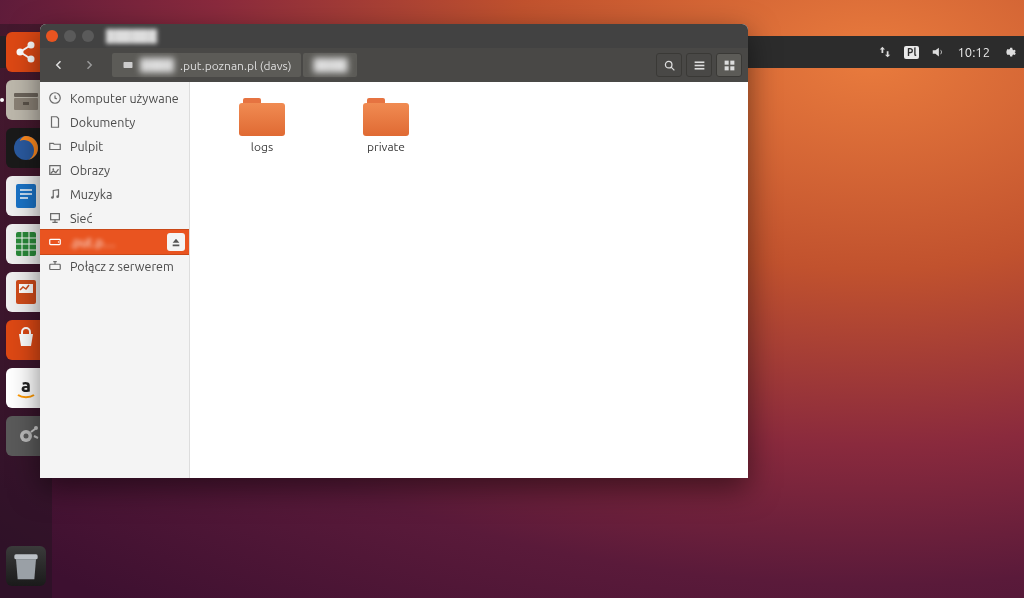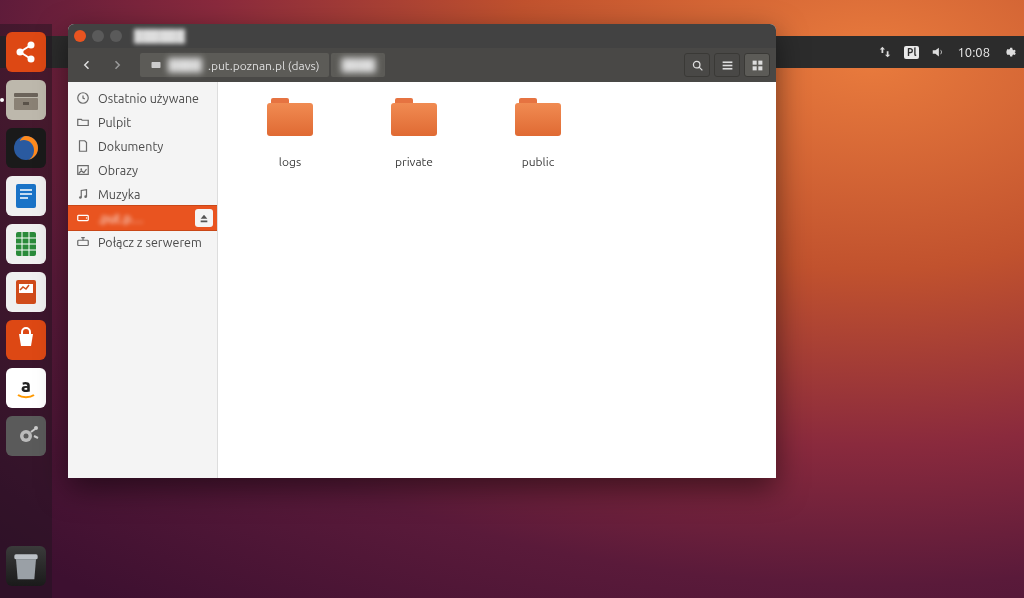--- a/index.html
+++ b/index.html
@@ -45,21 +45,21 @@
   }
   .launcher .trash { margin-top: auto; margin-bottom: 10px; }
   .trash-icon {
     width: 40px; height: 40px; border-radius: 6px;
     background: linear-gradient(#3a3a3a,#1a1a1a);
     display:flex; align-items:center; justify-content:center;
   }
 
   
   .fm-window {
-    position: absolute; top: 24px; left: 68px; width: 708px; height: 454px;
+    position: absolute; top: 24px; left: 40px; width: 708px; height: 454px;
     background: #f7f7f7; box-shadow: 0 10px 30px rgba(0,0,0,0.5);
     border-radius: 6px 6px 0 0;
     display: flex; flex-direction: column; overflow: hidden;
   }
   .fm-titlebar {
     height: 24px; background: #424242; display: flex; align-items: center; padding: 0 6px; gap: 6px;
     color: #ccc; font-size: 12px;
   }
   .wbtn { width: 12px; height: 12px; border-radius: 50%; }
   .wclose { background: #e95420; }
@@ -109,21 +109,21 @@
   }
   .sb-eject svg { width:10px; height:10px; color:#555; }
   .sb-label-blur { filter: blur(2px); }
 
   .fm-content {
     flex:1; background:#fff; padding: 16px 10px;
     display:flex; align-content:flex-start; flex-wrap:wrap; gap: 0px;
   }
   .folder-item {
     width: 124px; display:flex; flex-direction:column; align-items:center;
-    gap:19px; font-size:12px; color:#3a3a3a;
+    gap:4px; font-size:12px; color:#3a3a3a;
   }
   .folder-icon { width: 46px; height: 38px; position: relative; }
   .folder-icon .tab {
     position:absolute; top:0; left:4px; width:18px; height:7px;
     background:#e67341; border-radius: 2px 2px 0 0;
   }
   .folder-icon .body {
     position:absolute; top:5px; left:0; right:0; bottom:0;
     background: linear-gradient(#f08b52,#e06a33);
     border-radius: 3px;
@@ -147,21 +147,21 @@
         </svg>
     </div>
     <div class="indicator">
       <span class="kb-box">Pl</span>
     </div>
     <div class="indicator">
       <svg viewBox="0 0 16 16" width="14" height="14" fill="#ddd">
           <path d="M2 6v4h3l4 3V3L5 6zM11 5a4 4 0 010 6v-1.5a2.5 2.5 0 000-3z"></path>
         </svg>
     </div>
-    <div class="indicator">10:08</div>
+    <div class="indicator">10:12</div>
     <div class="indicator">
       <svg viewBox="0 0 16 16" width="14" height="14" fill="#ddd">
           <path d="M8 5a3 3 0 100 6 3 3 0 000-6zm6.4 3l1.3-.9-1-1.7-1.5.5a5.5 5.5 0 00-1.2-.7L11.7 3H9.3l-.3 1.6c-.4.1-.8.3-1.2.6L6.3 4.7l-1 1.7L6.6 8c0 .2 0 .4 0 .6L5.3 9.6l1 1.7 1.5-.5c.4.3.8.5 1.2.6l.3 1.6h2.4l.3-1.6c.4-.1.8-.3 1.2-.6l1.5.5 1-1.7L14.4 8z"></path>
         </svg>
     </div>
   </div>
 </div>
 
 <div class="launcher">
   <div class="launch-item">
@@ -307,49 +307,56 @@
     </div>
   </div>
 
   <div class="fm-body">
     <div class="fm-sidebar" id="sidebar">
         <div class="sb-item">
           <svg viewBox="0 0 16 16">
             <circle cx="8" cy="8" r="6" fill="none" stroke="#6a6a6a" stroke-width="1.4"></circle>
             <path d="M8 5v3l2 1" stroke="#6a6a6a" stroke-width="1.4" fill="none"></path>
           </svg>
-          <span>Ostatnio używane</span>
+          <span>Komputer używane</span>
+        </div>
+        <div class="sb-item">
+          <svg viewBox="0 0 16 16">
+            <path d="M4 2h6l2 2v10H4z" fill="none" stroke="#6a6a6a" stroke-width="1.4"></path>
+          </svg>
+          <span>Dokumenty</span>
         </div>
         <div class="sb-item">
           <svg viewBox="0 0 16 16">
             <path d="M2 5h4l1 1h7v6H2z" fill="none" stroke="#6a6a6a" stroke-width="1.4"></path>
           </svg>
           <span>Pulpit</span>
-        </div>
-        <div class="sb-item">
-          <svg viewBox="0 0 16 16">
-            <path d="M4 2h6l2 2v10H4z" fill="none" stroke="#6a6a6a" stroke-width="1.4"></path>
-          </svg>
-          <span>Dokumenty</span>
         </div>
         <div class="sb-item">
           <svg viewBox="0 0 16 16">
             <rect x="2" y="3" width="12" height="10" fill="none" stroke="#6a6a6a" stroke-width="1.4"></rect>
             <circle cx="6" cy="7" r="1" fill="#6a6a6a"></circle>
             <path d="M3 12l3-3 3 2 3-4" stroke="#6a6a6a" stroke-width="1.4" fill="none"></path>
           </svg>
           <span>Obrazy</span>
         </div>
         <div class="sb-item">
           <svg viewBox="0 0 16 16">
             <path d="M6 12V4l6-1v8" fill="none" stroke="#6a6a6a" stroke-width="1.4"></path>
             <circle cx="5" cy="12" r="1.5" fill="#6a6a6a"></circle>
             <circle cx="11" cy="11" r="1.5" fill="#6a6a6a"></circle>
           </svg>
           <span>Muzyka</span>
+        </div>
+        <div class="sb-item">
+          <svg viewBox="0 0 16 16">
+            <rect x="3" y="3" width="10" height="7" fill="none" stroke="#6a6a6a" stroke-width="1.4"></rect>
+            <path d="M5 13h6M8 10v3" stroke="#6a6a6a" stroke-width="1.4"></path>
+          </svg>
+          <span>Sieć</span>
         </div>
         <div class="sb-item selected">
           <svg viewBox="0 0 16 16">
             <rect x="2" y="5" width="12" height="6" rx="1" fill="none" stroke="#fff" stroke-width="1.4"></rect>
             <circle cx="12" cy="8" r="0.8" fill="#fff"></circle>
           </svg>
           <span class="sb-label-blur">.put.p…</span>
           <div class="sb-eject">
             <svg viewBox="0 0 12 12">
               <path d="M2 7l4-5 4 5zM2 9h8v2H2z" fill="#555"></path>
@@ -372,22 +379,15 @@
           </div>
           <div>logs</div>
         </div>
         <div class="folder-item">
           <div class="folder-icon">
             <div class="tab"></div>
             <div class="body"></div>
           </div>
           <div>private</div>
         </div>
-        <div class="folder-item">
-          <div class="folder-icon">
-            <div class="tab"></div>
-            <div class="body"></div>
-          </div>
-          <div>public</div>
-        </div>
       </div>
   </div>
 </div>
 
 </body></html>

